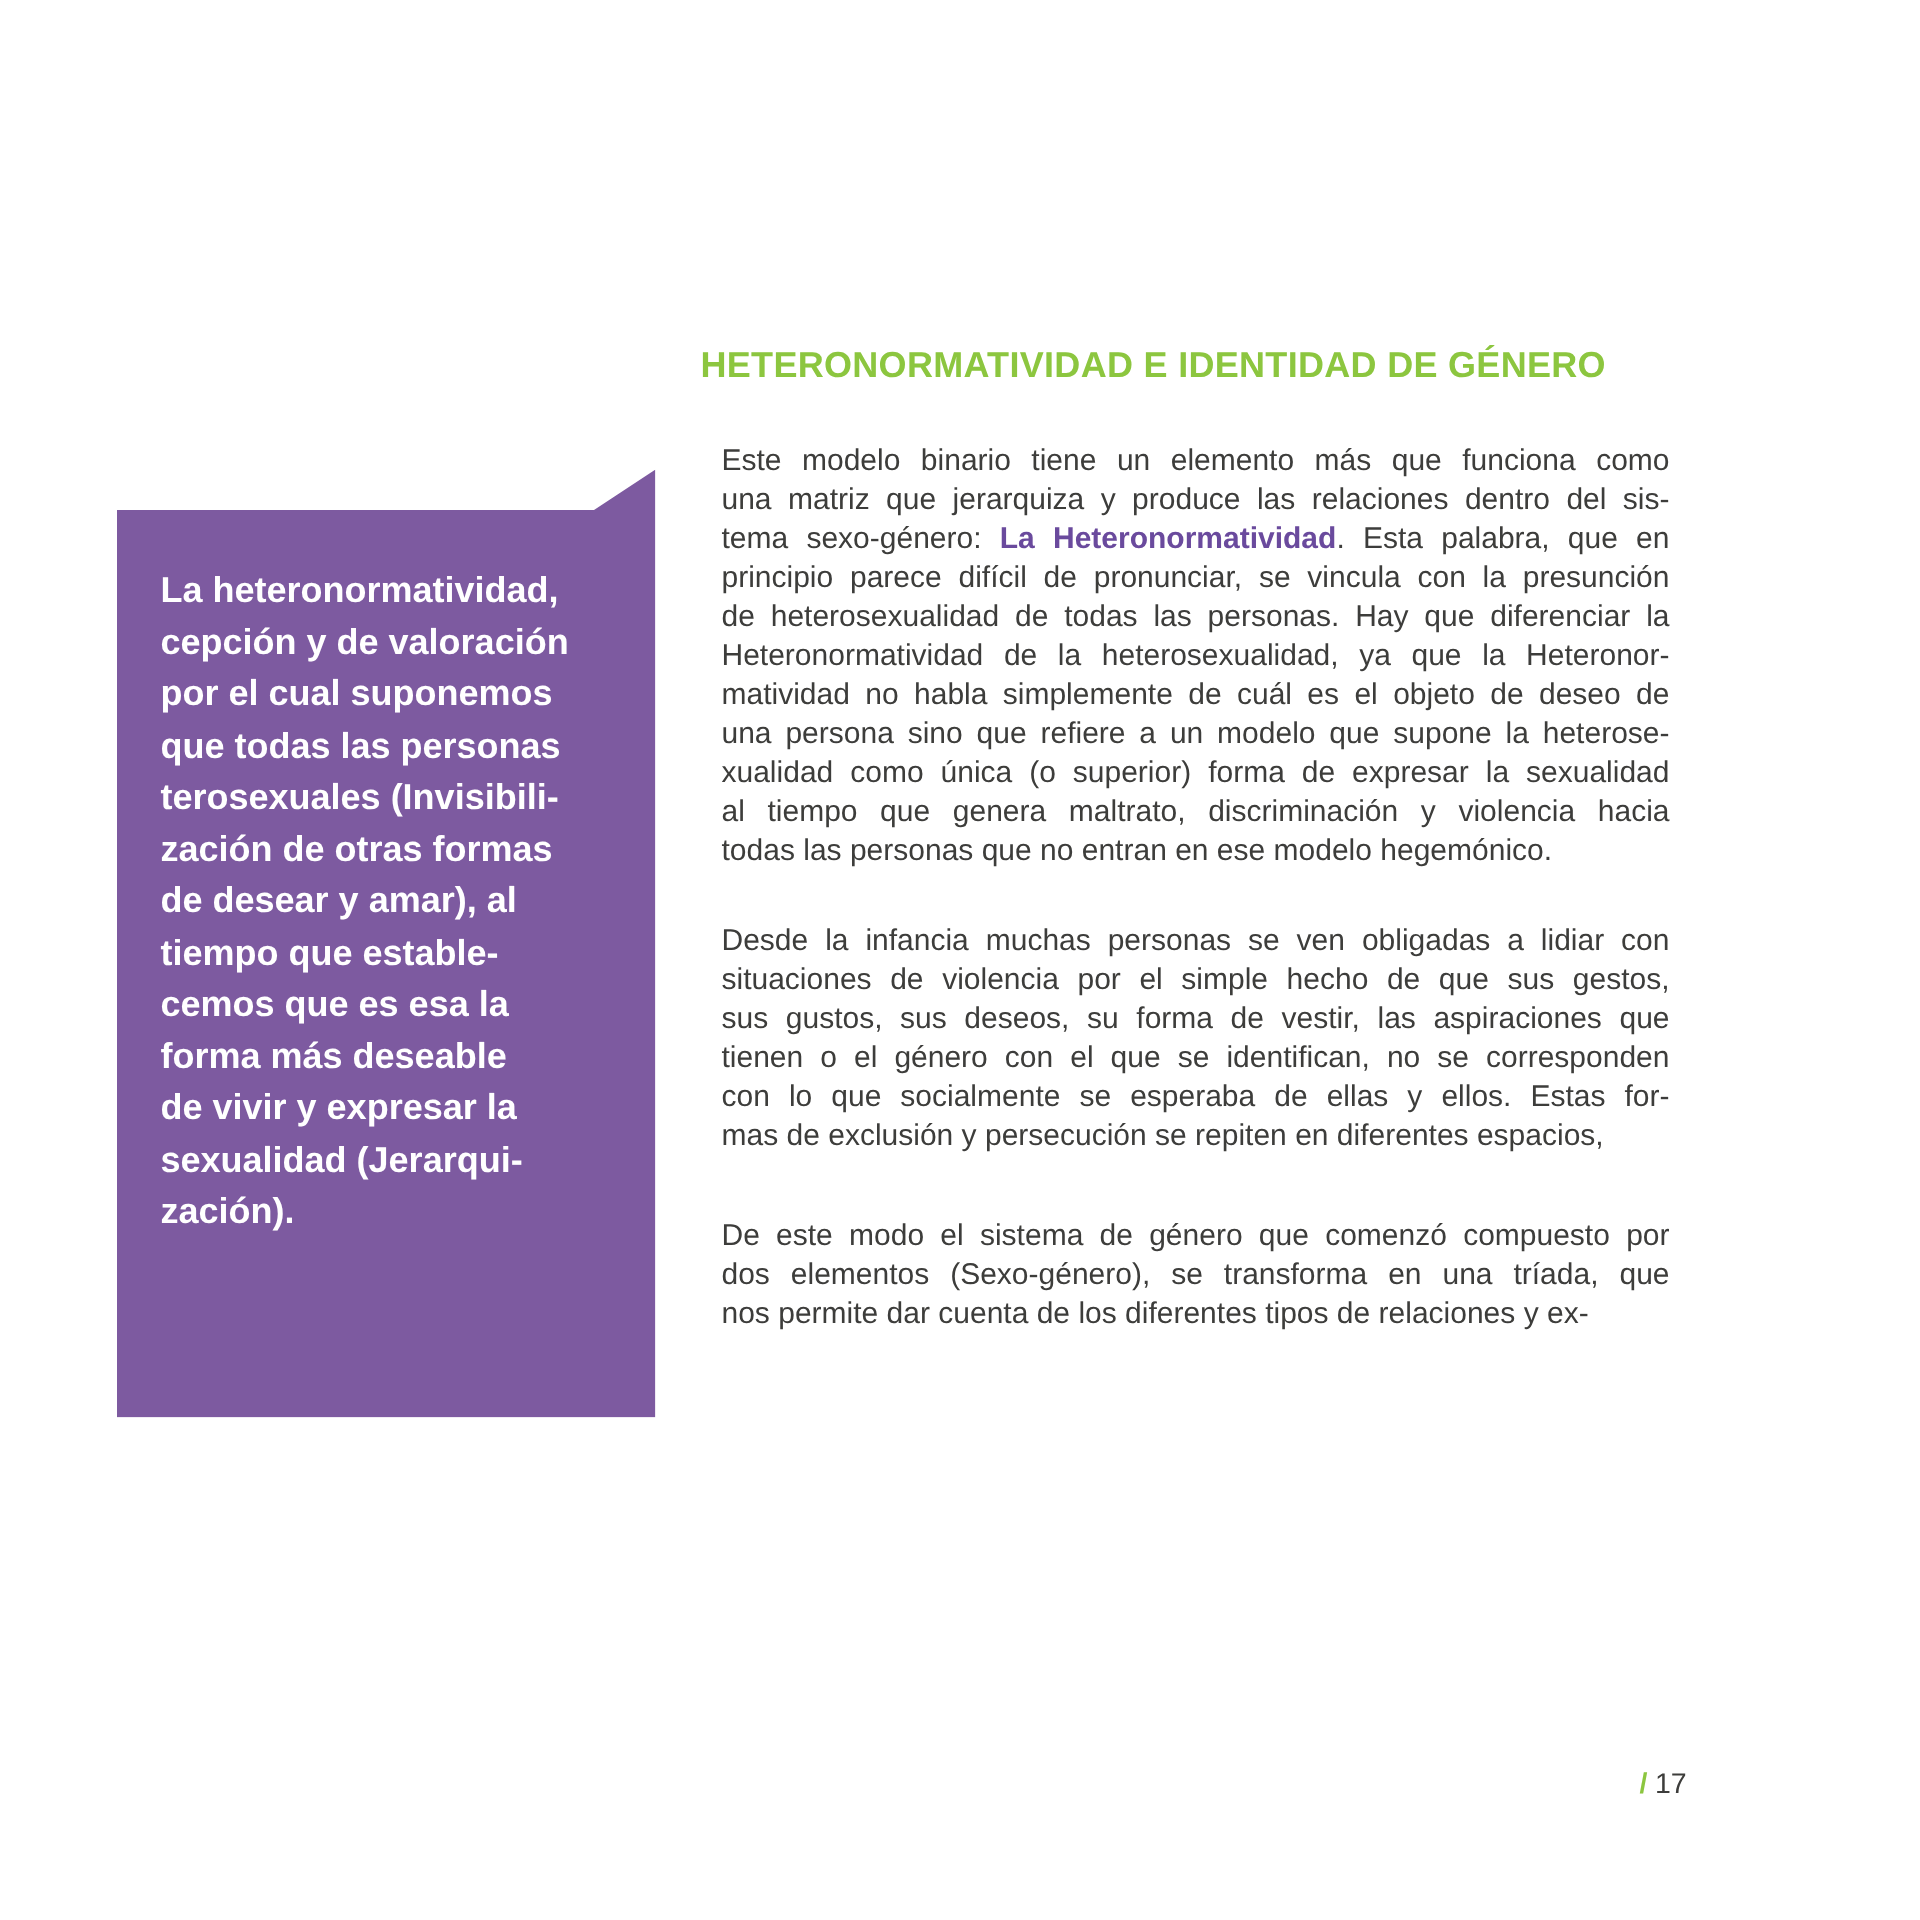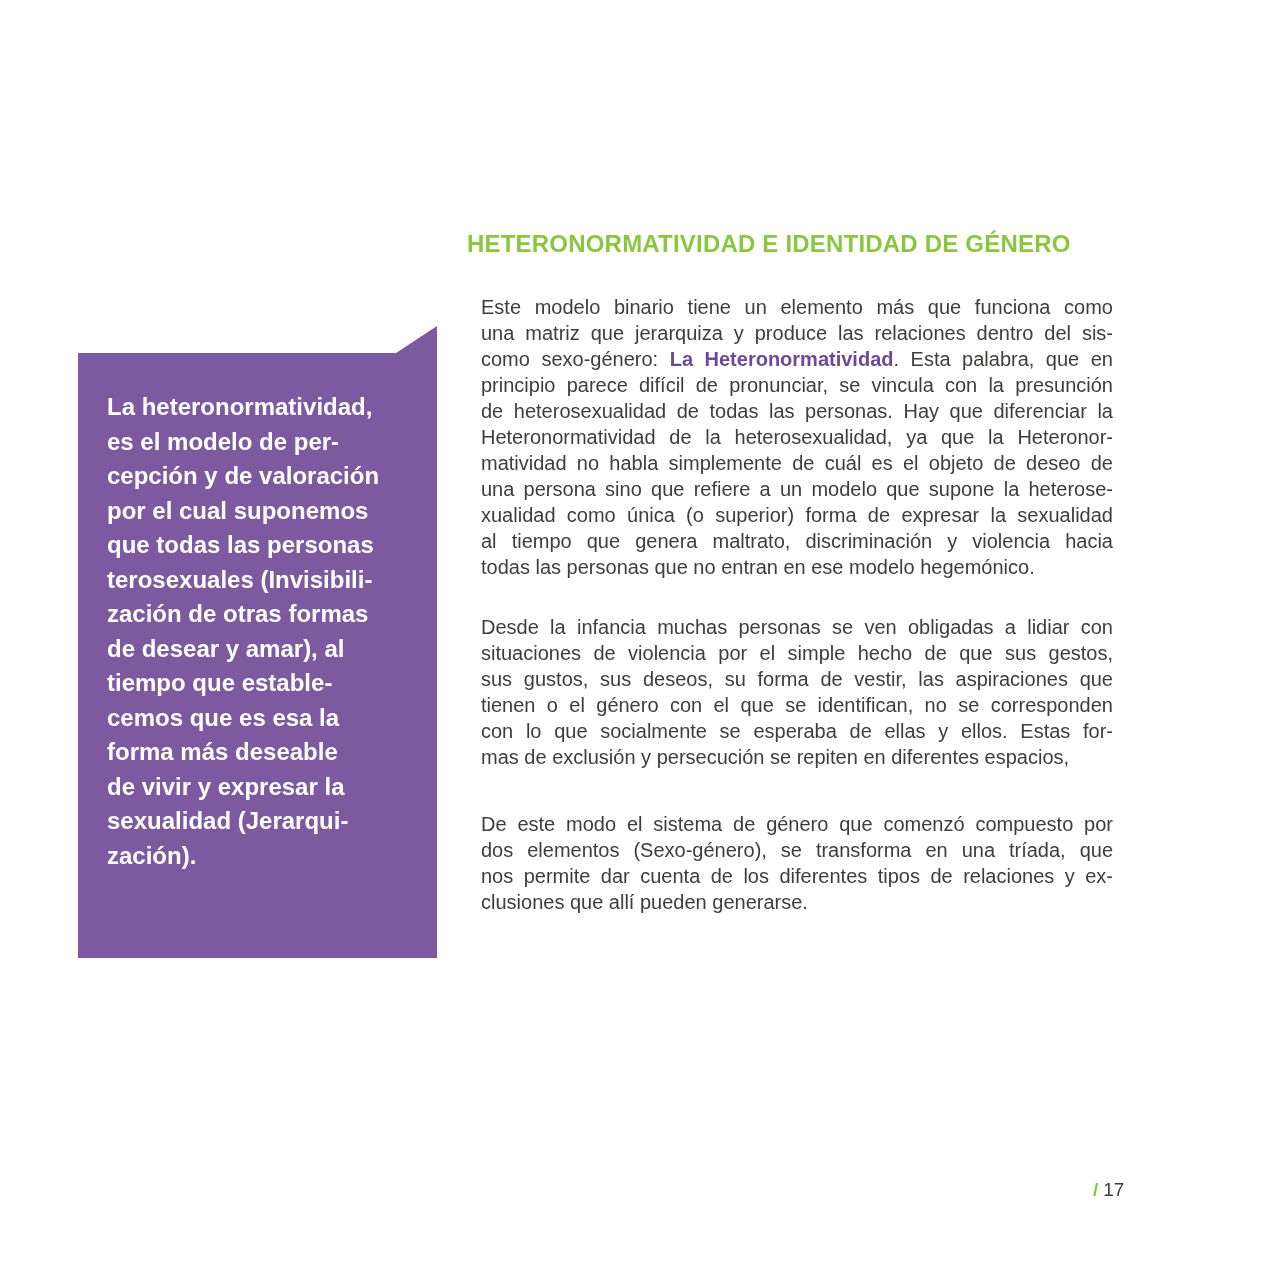--- a/index.html
+++ b/index.html
@@ -50,21 +50,21 @@
     text-align: left;
     text-align-last: left;
   }
   .seg-term {
     color: var(--purple-text, #6a4a9d);
     font-weight: bold;
   }
   .callout {
     position: absolute;
     left: 78px;
-    top: 326px;
+    top: 313px;
     width: 359px;
     height: 632px;
     background: var(--purple, #7d5aa0);
     clip-path: polygon(0 27px, 318px 27px, 359px 0, 359px 632px, 0 632px);
   }
   .callout-text {
     position: absolute;
     left: 29px;
     top: 64px;
     color: #ffffff;
@@ -95,41 +95,40 @@
 </head>
 <body>
 
 <div class="page">
 
   <h1 class="heading">HETERONORMATIVIDAD E IDENTIDAD DE GÉNERO</h1>
 
   <div class="callout">
     <div class="callout-text">
         <div class="tline">La heteronormatividad,</div>
-        <div class="tline">es el modelo de per-</div>
         <div class="tline">cepción y de valoración</div>
         <div class="tline">por el cual suponemos</div>
         <div class="tline">que todas las personas</div>
         <div class="tline">terosexuales (Invisibili-</div>
         <div class="tline">zación de otras formas</div>
         <div class="tline">de desear y amar), al</div>
         <div class="tline">tiempo que estable-</div>
         <div class="tline">cemos que es esa la</div>
         <div class="tline">forma más deseable</div>
         <div class="tline">de vivir y expresar la</div>
         <div class="tline">sexualidad (Jerarqui-</div>
         <div class="tline">zación).</div>
       </div>
   </div>
 
   <div class="bodycol">
     <div class="paragraph p1">
         <div class="tline">Este modelo binario tiene un elemento más que funciona como</div>
         <div class="tline">una matriz que jerarquiza y produce las relaciones dentro del sis-</div>
-        <div class="tline"><span>como sexo-género: </span><span class="seg-term">La Heteronormatividad</span><span>. Esta palabra, que en</span></div>
+        <div class="tline"><span>tema sexo-género: </span><span class="seg-term">La Heteronormatividad</span><span>. Esta palabra, que en</span></div>
         <div class="tline">principio parece difícil de pronunciar, se vincula con la presunción</div>
         <div class="tline">de heterosexualidad de todas las personas. Hay que diferenciar la</div>
         <div class="tline">Heteronormatividad de la heterosexualidad, ya que la Heteronor-</div>
         <div class="tline">matividad no habla simplemente de cuál es el objeto de deseo de</div>
         <div class="tline">una persona sino que refiere a un modelo que supone la heterose-</div>
         <div class="tline">xualidad como única (o superior) forma de expresar la sexualidad</div>
         <div class="tline">al tiempo que genera maltrato, discriminación y violencia hacia</div>
         <div class="tline">todas las personas que no entran en ese modelo hegemónico.</div>
       </div>
     <div class="paragraph p2">
@@ -137,21 +136,20 @@
         <div class="tline">situaciones de violencia por el simple hecho de que sus gestos,</div>
         <div class="tline">sus gustos, sus deseos, su forma de vestir, las aspiraciones que</div>
         <div class="tline">tienen o el género con el que se identifican, no se corresponden</div>
         <div class="tline">con lo que socialmente se esperaba de ellas y ellos. Estas for-</div>
         <div class="tline">mas de exclusión y persecución se repiten en diferentes espacios,</div>
       </div>
     <div class="paragraph p3">
         <div class="tline">De este modo el sistema de género que comenzó compuesto por</div>
         <div class="tline">dos elementos (Sexo-género), se transforma en una tríada, que</div>
         <div class="tline">nos permite dar cuenta de los diferentes tipos de relaciones y ex-</div>
-        <div class="tline">clusiones que allí pueden generarse.</div>
       </div>
   </div>
 
   <div class="pagenum">
     <span class="slash">/</span><span>17</span>
   </div>
 
 </div>
 
 </body></html>

